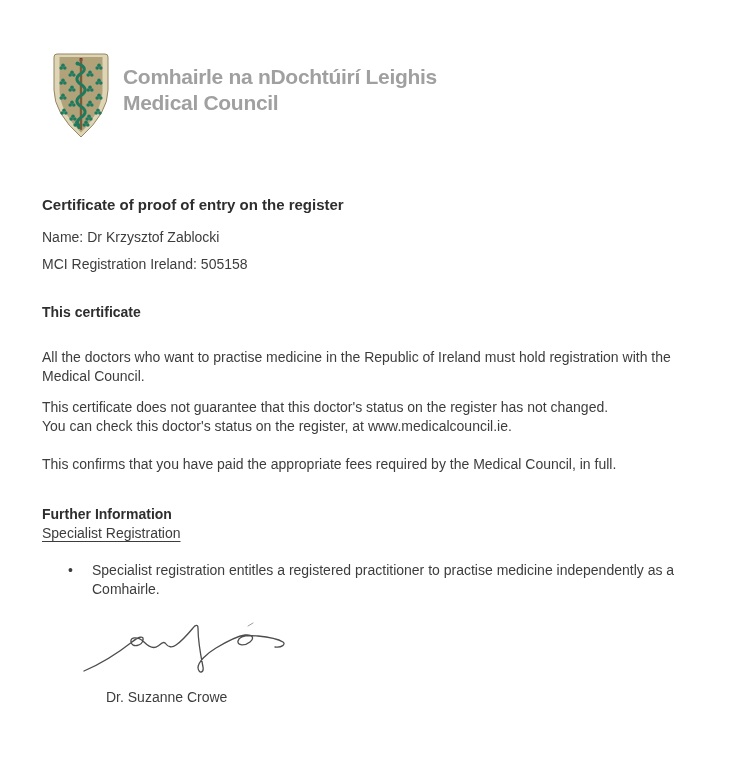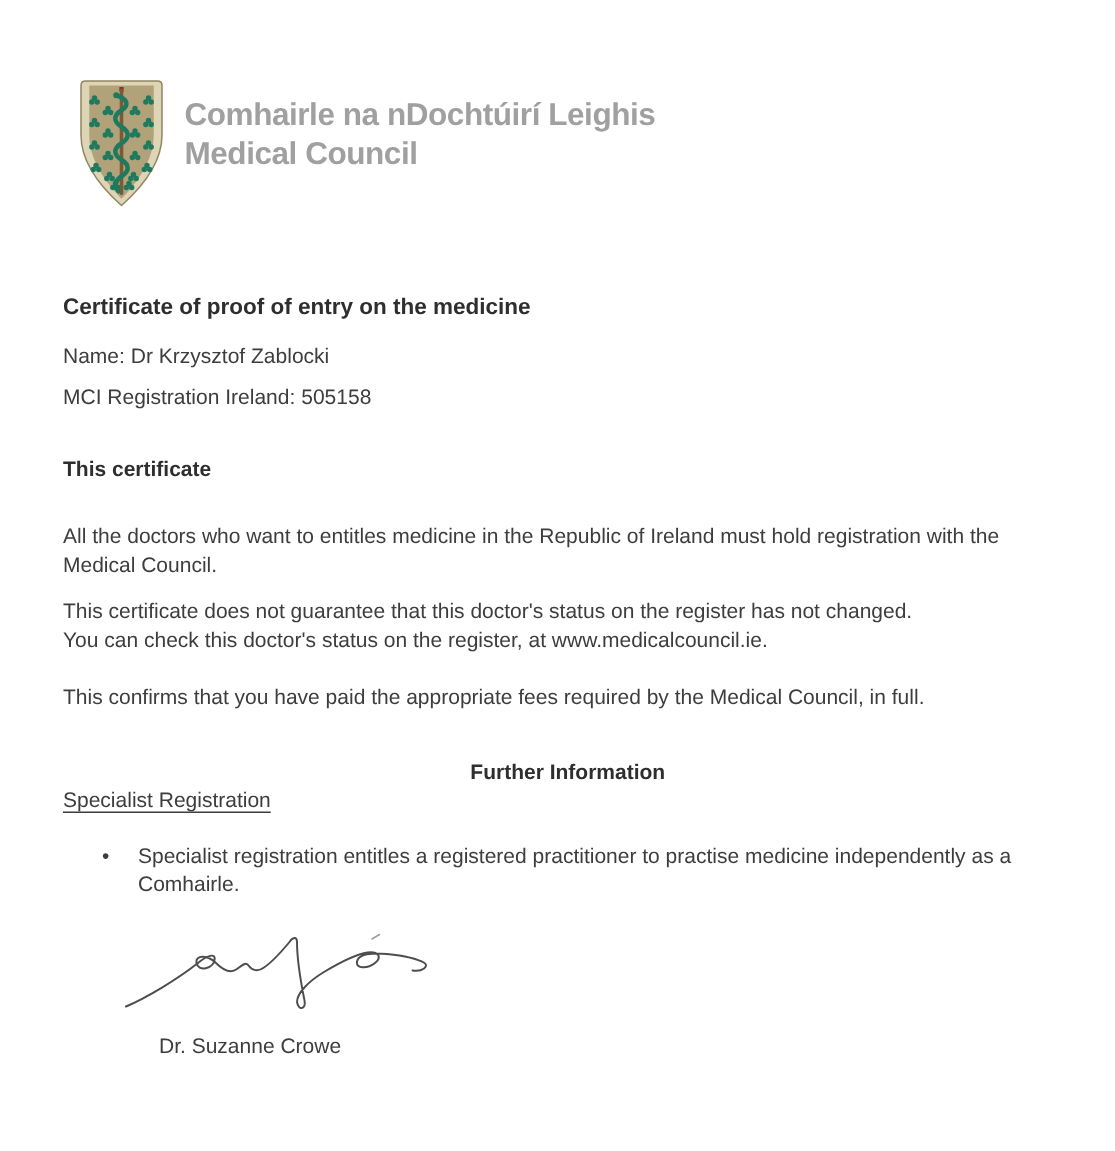--- a/index.html
+++ b/index.html
@@ -33,21 +33,21 @@
   .logo-text{margin-left:13px;padding-top:14px;
     font-size:21px;line-height:26px;font-weight:bold;
     color:var(--logo-text);letter-spacing:-0.3px;}
   
   .doc{margin-left:42px;margin-right:28px;}
   .doc-title{margin-top:55px;font-size:15px;line-height:20px;font-weight:bold;color:var(--heading-text);}
   .kv{margin-top:13px;}
   .kv + .kv{margin-top:8px;}
   .kv .label{margin-right:4px;text-align:right;}
   .sec-heading{margin-top:29px;font-size:14px;line-height:19px;font-weight:bold;color:var(--heading-text);}
-  .sec-heading.further{margin-top:31px;text-align:center;}
+  .sec-heading.further{margin-top:31px;}
   .para{margin-top:19px;}
   .para.p1{margin-top:26px;}
   .para.p2{margin-top:12px;}
   .line{display:block;white-space:nowrap;}
   .subheading{text-decoration:underline;text-underline-offset:3px;}
   .bullet-row{margin-top:18px;display:flex;}
   .bullet-dot{width:24px;flex:0 0 auto;text-align:left;padding-left:26px;box-sizing:content-box;}
   .bullet-text{margin-left:0;}
   
   .signature-wrap{margin:22px 0 0 40px;width:205px;height:55px;}
@@ -99,33 +99,33 @@
       <path d="M25.5 13.5 C 33 16, 34.5 20, 29 23.5 C 23.5 27, 23.5 31, 29 34.5 C 34.5 38, 34.5 42, 29 45.5 C 23.5 49, 23.5 53, 29 56.5 C 34.5 60, 34.5 64, 29 67.5 C 24.5 70.5, 24 74, 27 77.5" fill="none" stroke="var(--serpent)" stroke-width="3" stroke-linecap="round"></path>
     </svg>
     <div class="logo-text">
       <div>Comhairle na nDochtúirí Leighis</div>
       <div>Medical Council</div>
     </div>
   </div>
 
   <div class="doc">
 
-    <div class="doc-title">Certificate of proof of entry on the medicine</div>
+    <div class="doc-title">Certificate of proof of entry on the register</div>
 
     <div class="kv">
       <span class="label">Name:</span><span>Dr Krzysztof Zablocki</span>
     </div>
     <div class="kv">
       <span class="label">MCI Registration Ireland:</span><span>505158</span>
     </div>
 
     <div class="sec-heading">This certificate</div>
 
     <div class="para p1">
-      <span class="line">All the doctors who want to entitles medicine in the Republic of Ireland must hold registration with the</span>
+      <span class="line">All the doctors who want to practise medicine in the Republic of Ireland must hold registration with the</span>
       <span class="line">Medical Council.</span>
     </div>
 
     <div class="para p2">
       <span class="line">This certificate does not guarantee that this doctor's status on the register has not changed.</span>
       <span class="line">You can check this doctor's status on the register, at www.medicalcouncil.ie.</span>
     </div>
 
     <div class="para">
       <span class="line">This confirms that you have paid the appropriate fees required by the Medical Council, in full.</span>

